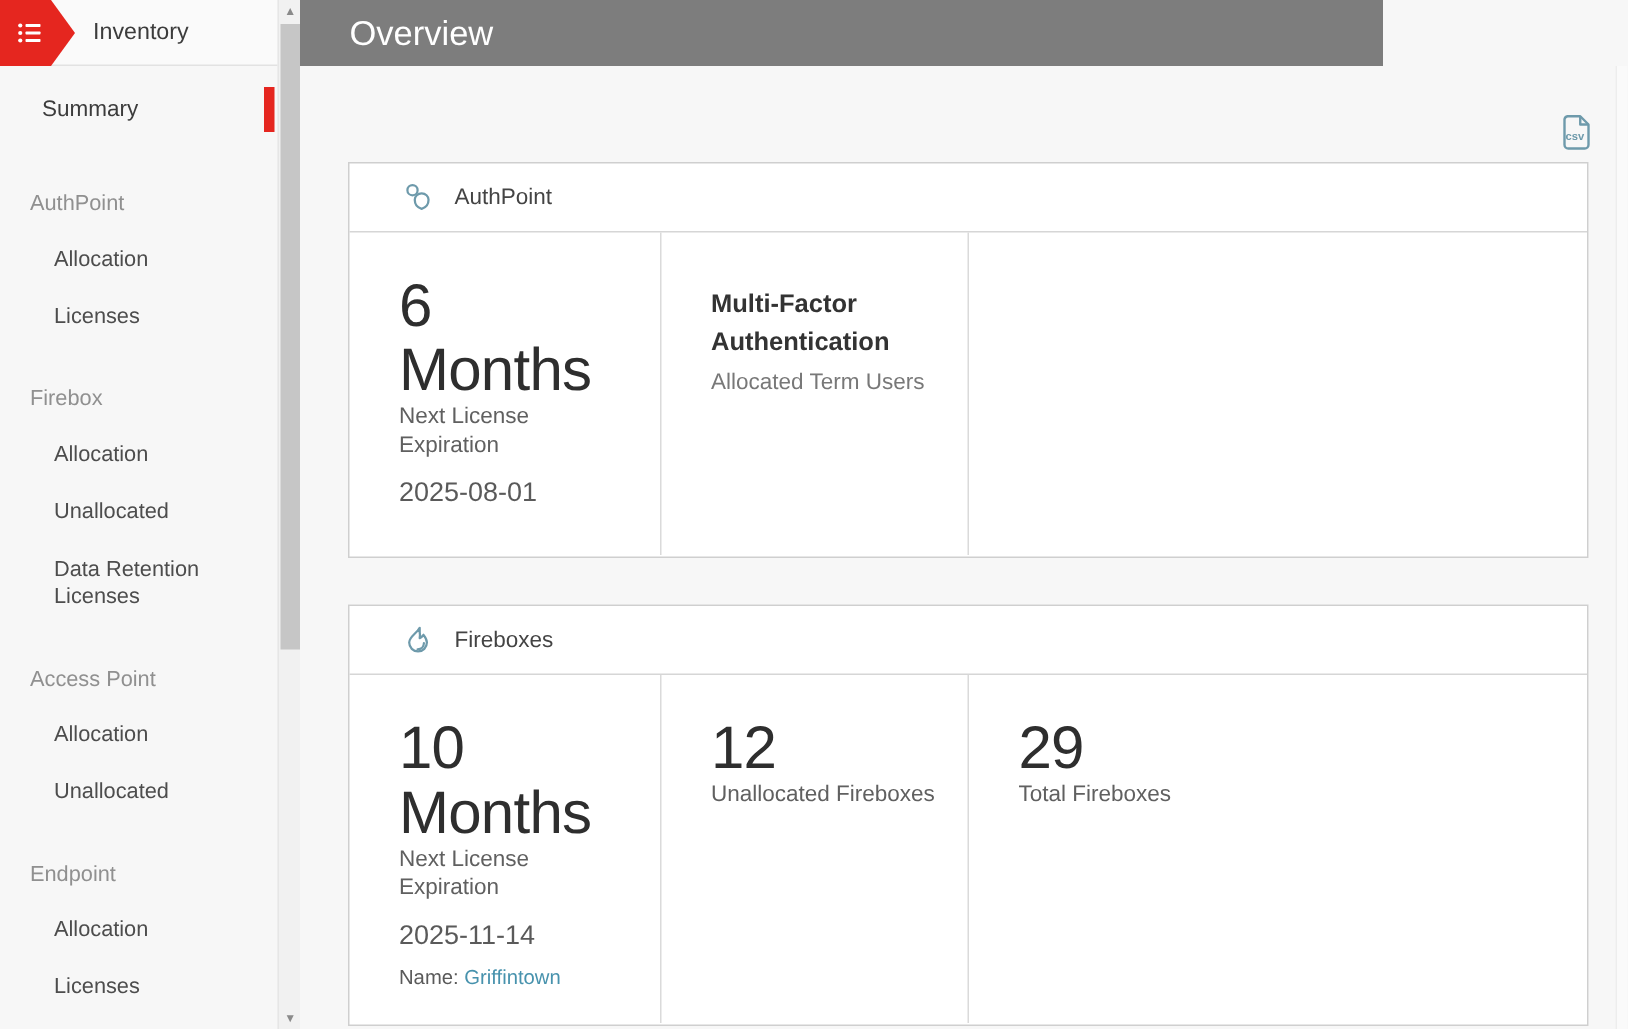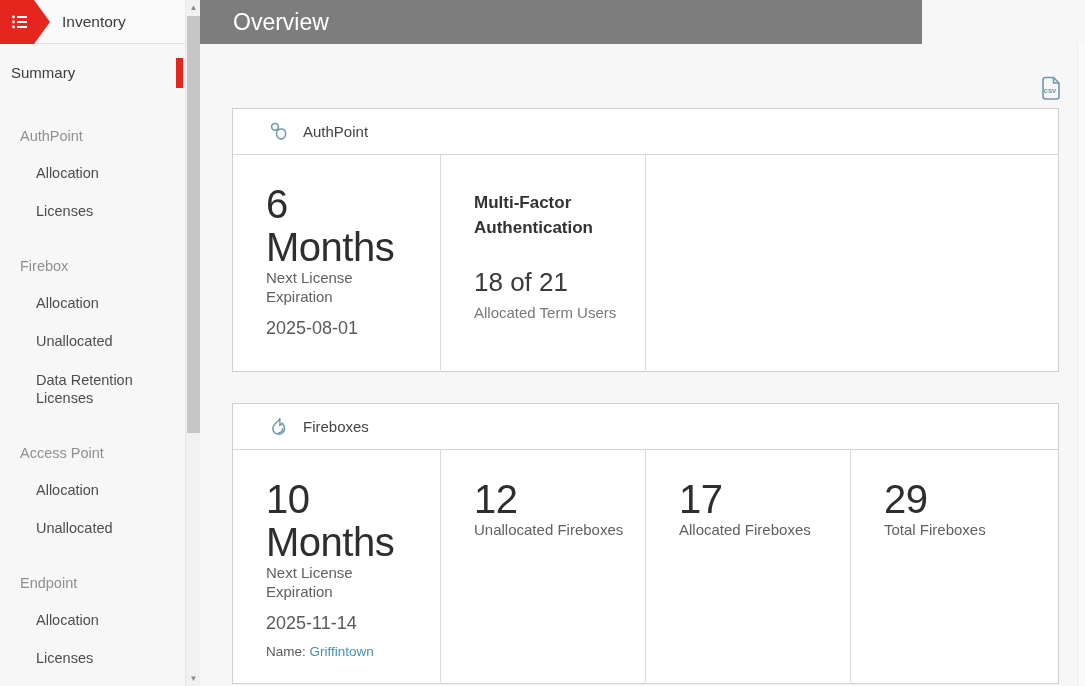--- a/index.html
+++ b/index.html
@@ -13,21 +13,21 @@
     border-bottom:1px solid #e2e2e2; }
   .pennant { position:absolute; left:0; top:0; width:50px; height:44px;
     background:#e5261f;
     clip-path:polygon(0 0, 68% 0, 100% 50%, 68% 100%, 0 100%);
     display:flex; align-items:center; }
   .pennant svg { margin-left:8px; }
   .sidebar-title { position:absolute; left:62px; top:0; line-height:44px;
     font-size:15.5px; color:#3c3c3c; }
   .sidebar-nav { padding:12px 17px 0 0; }
   .summary-item { position:relative; height:34px; line-height:34px;
-    padding-left:11px; font-size:15px; color:#3c3c3c; cursor:pointer; }
+    padding-left:28px; font-size:15px; color:#3c3c3c; cursor:pointer; }
   .summary-indicator { position:absolute; right:0; top:2px; bottom:2px;
     width:7px; background:#e5261f; }
   .section-title { margin-top:38px; padding-left:20px; font-size:14.5px;
     color:#909090; }
   .nav-item { margin-top:20px; padding-left:36px; font-size:14.5px;
     color:#4d4d4d; max-width:176px; line-height:1.25; cursor:pointer; }
 
   
   .sb-scrollbar { position:absolute; right:0; top:0; width:15px; height:686px;
     background:#f1f1f1; border-left:1px solid #e6e6e6; }
@@ -171,21 +171,20 @@
       <div class="cell">
         <div class="big-number">
           <div>6</div>
           <div>Months</div>
         </div>
         <div class="cell-label">Next License Expiration</div>
         <div class="cell-date">2025-08-01</div>
       </div>
       <div class="cell mfa-cell">
         <div class="mfa-title">Multi-Factor Authentication</div>
-        <div class="mfa-count">18 of 21</div>
         <div class="mfa-label">Allocated Term Users</div>
       </div>
       <div class="cell"></div>
     </div>
   </div>
 
   <div class="card card-fireboxes">
     <div class="card-header">
       <span class="hdr-icon">
         <svg width="24" height="24" viewBox="0 0 24 24">
@@ -206,24 +205,20 @@
         <div class="cell-name">
           <span>Name:</span>
           <a>Griffintown</a>
         </div>
       </div>
       <div class="cell">
         <div class="big-number">12</div>
         <div class="stat-label">Unallocated Fireboxes</div>
       </div>
       <div class="cell">
-        <div class="big-number">17</div>
-        <div class="stat-label">Allocated Fireboxes</div>
-      </div>
-      <div class="cell">
         <div class="big-number">29</div>
         <div class="stat-label">Total Fireboxes</div>
       </div>
     </div>
   </div>
 
   <div class="content-scrollbar"></div>
 </div>
 
 </body></html>

